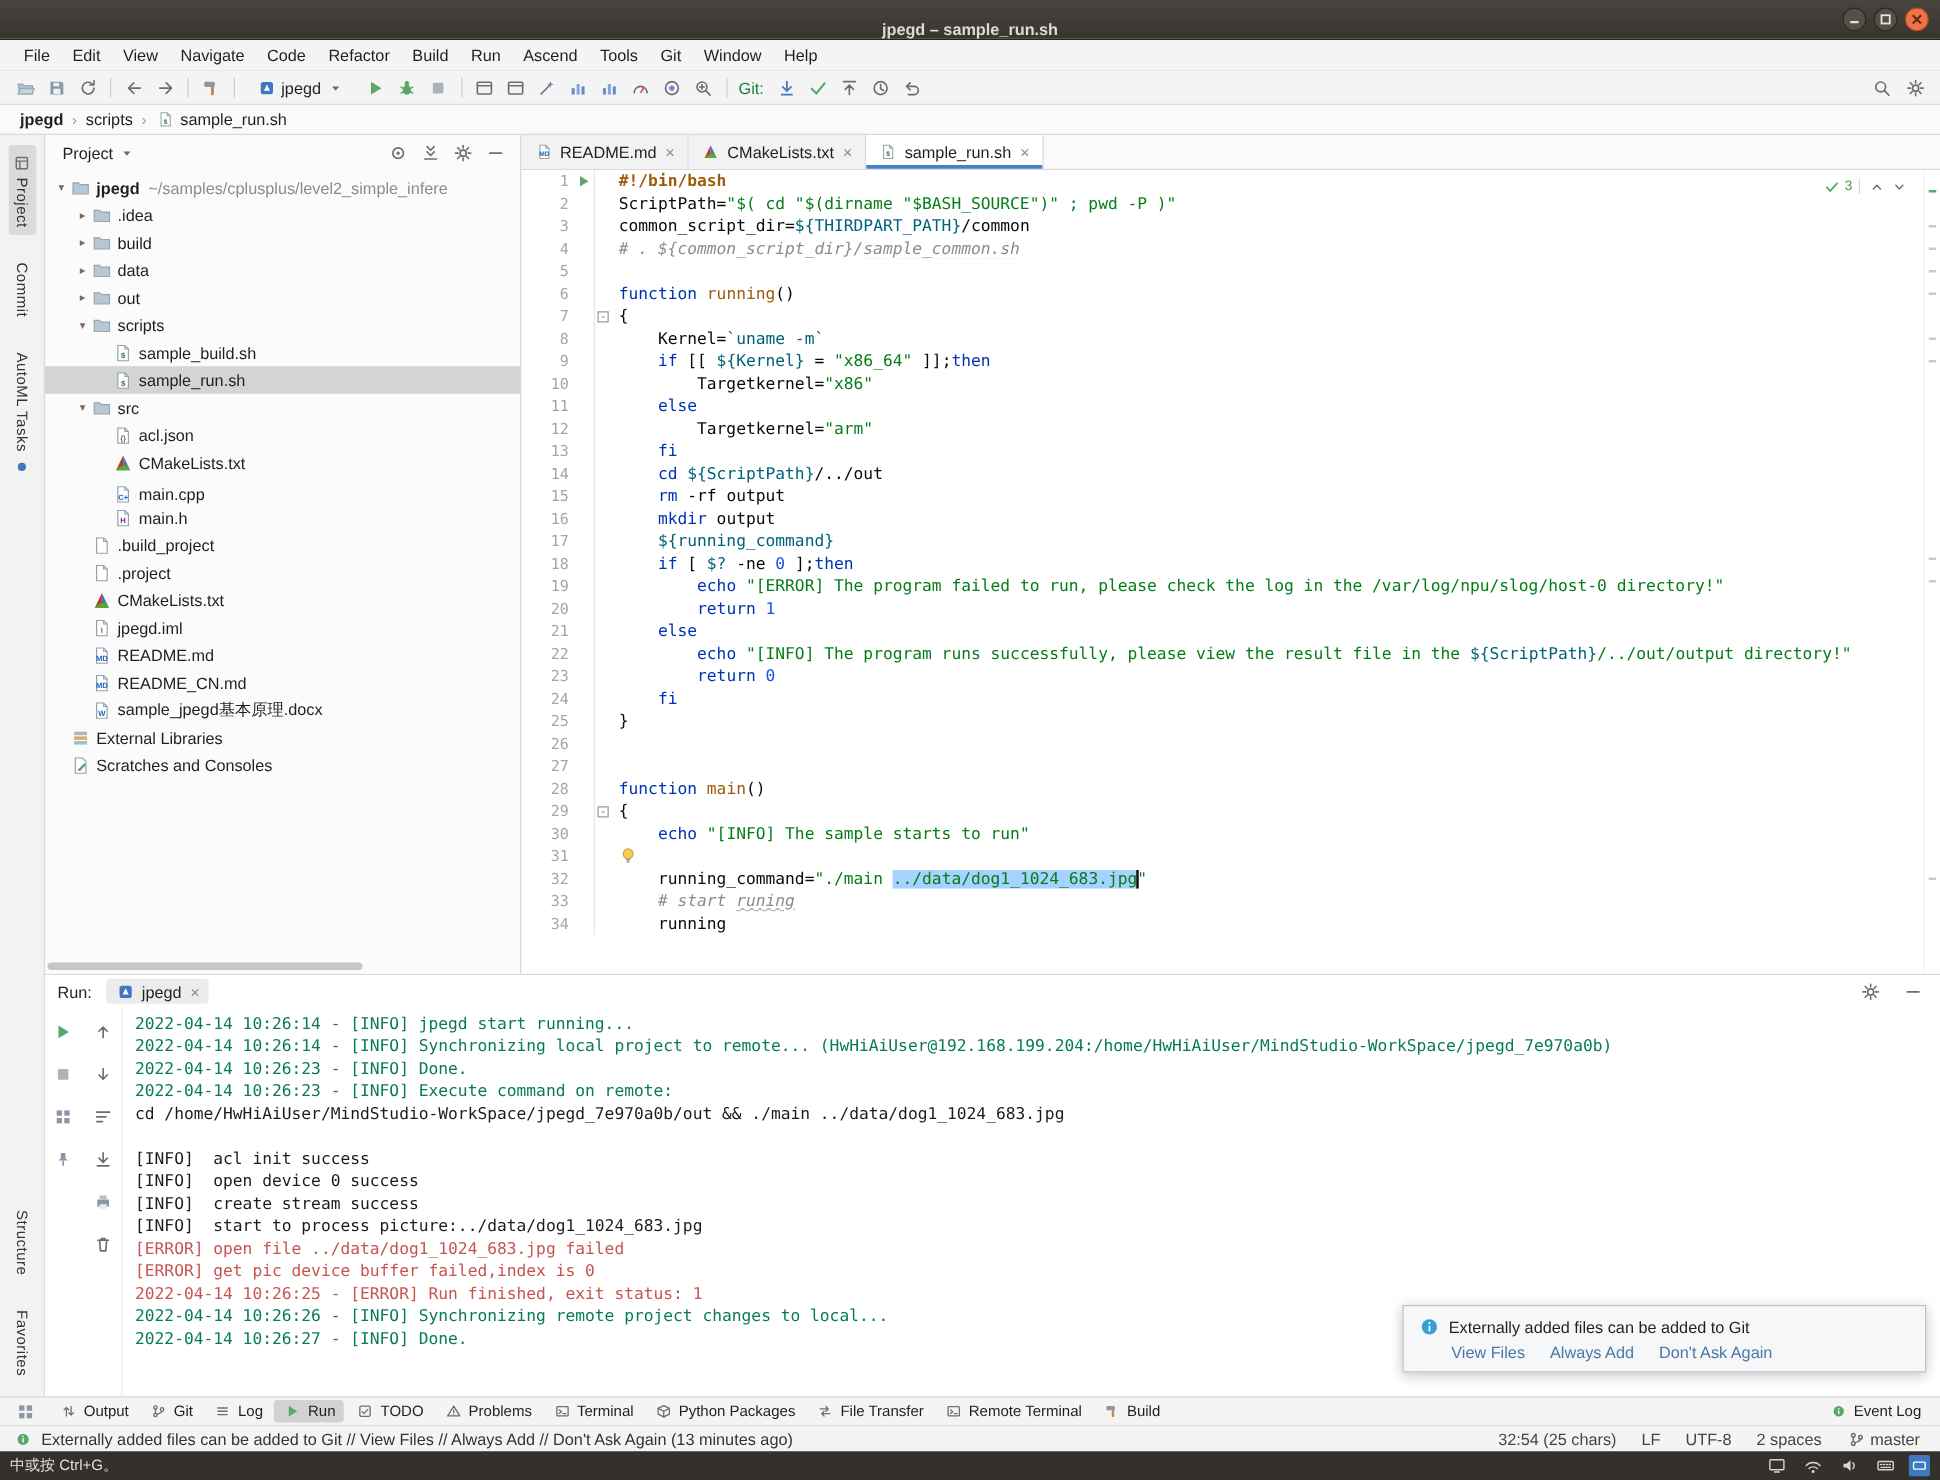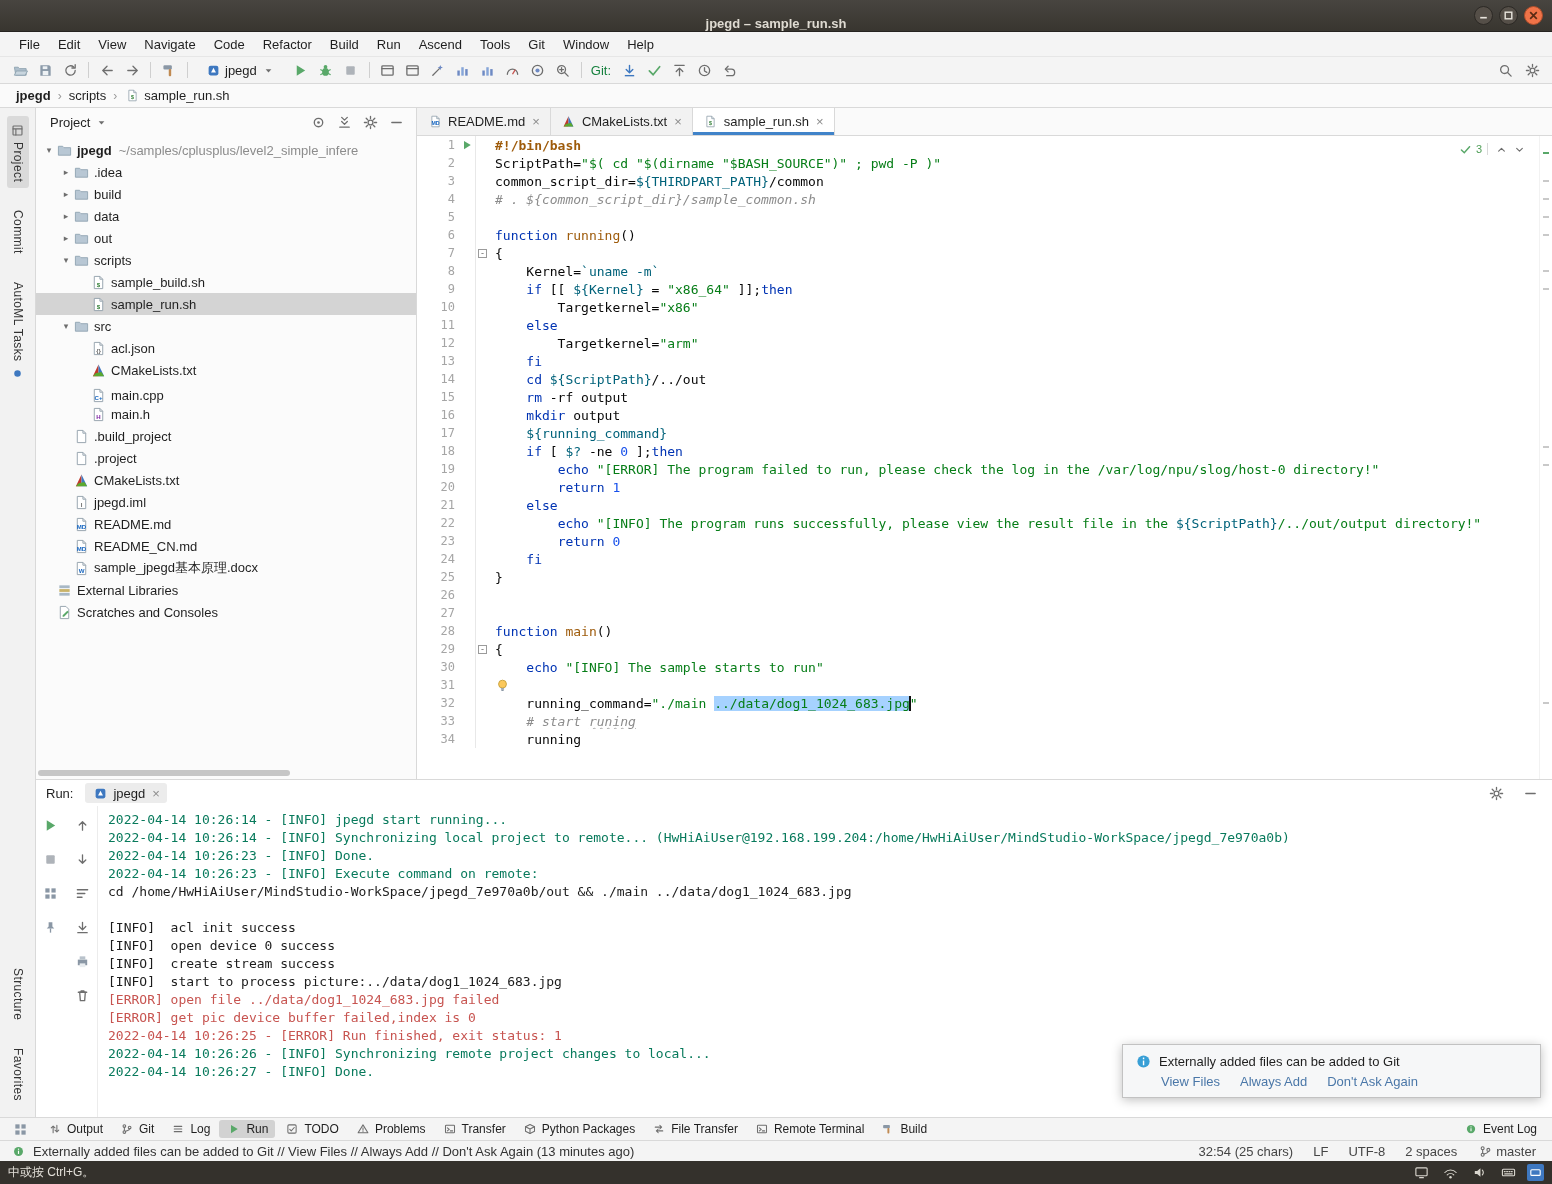--- a/index.html
+++ b/index.html
@@ -945,21 +945,21 @@
           </span>
           <span>Problems</span>
         </span>
         <span class="wbtn">
           <span class="ic sm">
             <svg width="15" height="15" viewBox="0 0 16 16">
               <rect x="2" y="3" width="12" height="10" rx="1" stroke="#6E6E6E" stroke-width="1.4" fill="none" stroke-linecap="round" stroke-linejoin="round"></rect>
               <path d="M4.5 6.5L7 8.5 4.5 10.5M8.5 10.5h3" stroke="#6E6E6E" stroke-width="1.4" fill="none" stroke-linecap="round" stroke-linejoin="round"></path>
             </svg>
           </span>
-          <span>Transfer</span>
+          <span>Terminal</span>
         </span>
         <span class="wbtn">
           <span class="ic sm">
             <svg width="15" height="15" viewBox="0 0 16 16">
               <path d="M8 2l6 3v6l-6 3-6-3V5z" stroke="#6E6E6E" stroke-width="1.4" fill="none" stroke-linecap="round" stroke-linejoin="round"></path>
               <path d="M2 5l6 3 6-3M8 8v6" stroke="#6E6E6E" stroke-width="1.4" fill="none" stroke-linecap="round" stroke-linejoin="round"></path>
             </svg>
           </span>
           <span>Python Packages</span>
         </span>

